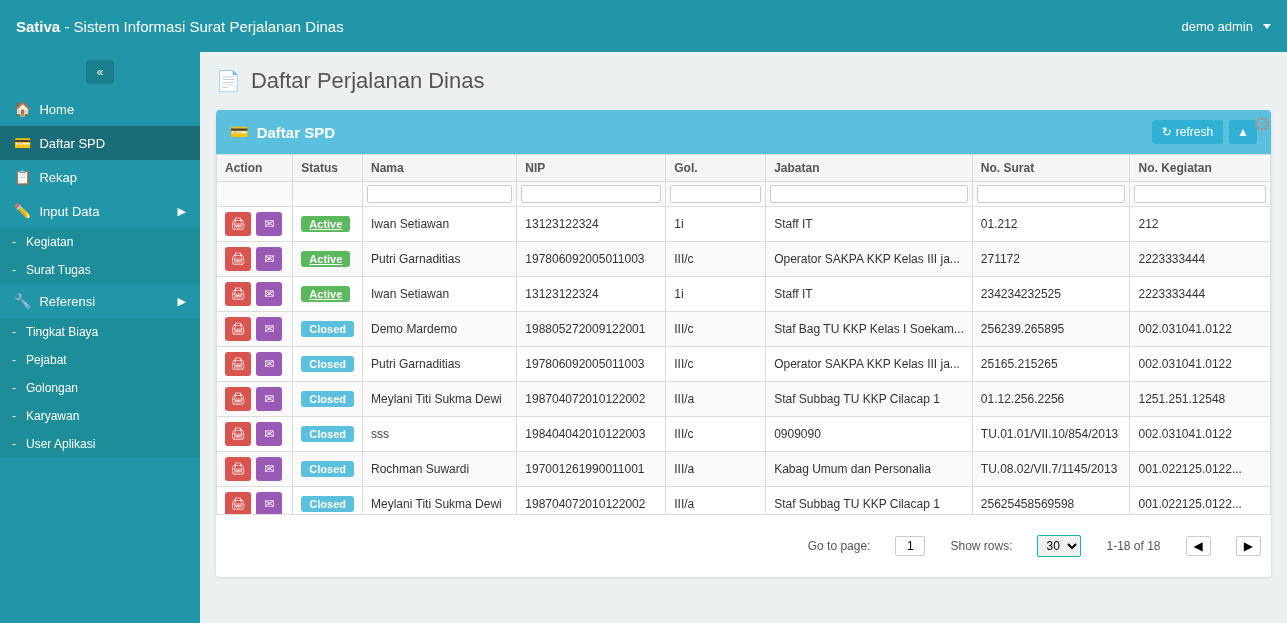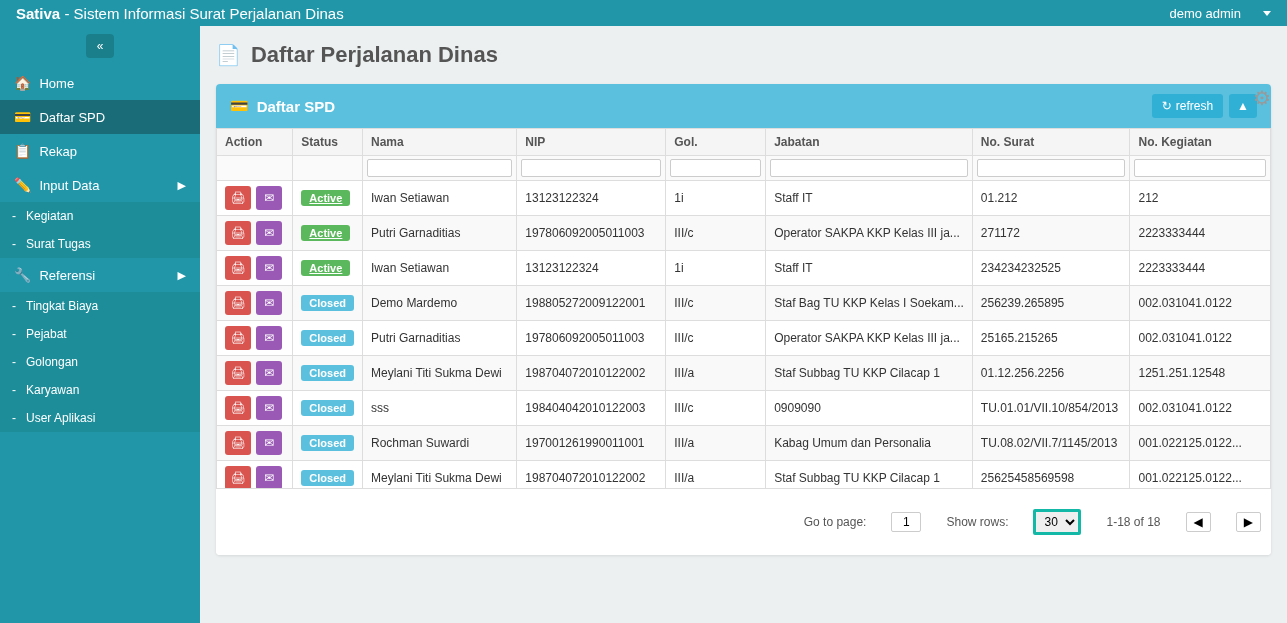--- a/index.html
+++ b/index.html
@@ -6,26 +6,26 @@
     body { font-family: Arial, sans-serif; font-size: 13px; background: #ecf0f1; display: flex; flex-direction: column; height: 623px; overflow: hidden; }
 
     
     .topnav {
       background: #2196a8;
       color: white;
       display: flex;
       align-items: center;
       justify-content: space-between;
       padding: 0 16px;
-      height: 26px;
+      height: 52px;
       flex-shrink: 0;
     }
     .topnav-brand { font-size: 15px; font-weight: bold; }
     .topnav-brand span { font-weight: normal; }
-    .topnav-user { display: flex; align-items: center; gap: 22px; font-size: 13px; cursor: pointer; }
+    .topnav-user { display: flex; align-items: center; gap: 10px; font-size: 13px; cursor: pointer; }
     .topnav-user .caret { border-left: 4px solid transparent; border-right: 4px solid transparent; border-top: 5px solid white; display: inline-block; }
 
     
     .layout { display: flex; flex: 1; overflow: hidden; }
 
     
     .sidebar {
       background: #2196a8;
       width: 200px;
       flex-shrink: 0;
@@ -209,21 +209,21 @@
       align-items: center;
       justify-content: flex-end;
       padding: 20px 10px;
       border-top: 1px solid #ddd;
       gap: 25px;
       font-size: 12px;
       color: #555;
       background: #fff;
     }
     .pagination-bar select {
-      border: 3px solid #14b8a6;
+      border: 1px solid #14b8a6;
       border-radius: 2px;
       padding: 2px 4px;
       font-size: 12px;
     }
     .page-nav-btn {
       background: white;
       border: 1px solid #ccc;
       border-radius: 2px;
       padding: 2px 7px;
       cursor: pointer;
@@ -319,21 +319,21 @@
       <div class="sidebar-subitem">
         <span>User Aplikasi</span>
       </div>
     </div>
   </div>
 
   <div class="main-content" style="position:relative;">
 
     <div class="page-title">
       <span class="page-title-icon">📄</span>
-      <span style="font-weight:bold;">Daftar Perjalanan Dinas</span>
+      <span style="font-weight:normal;">Daftar Perjalanan Dinas</span>
     </div>
 
     <span class="settings-icon-top">⚙</span>
 
     <div class="card">
 
       <div class="card-header">
         <div class="card-header-left">
           <span>💳</span>
           <span>Daftar SPD</span>

